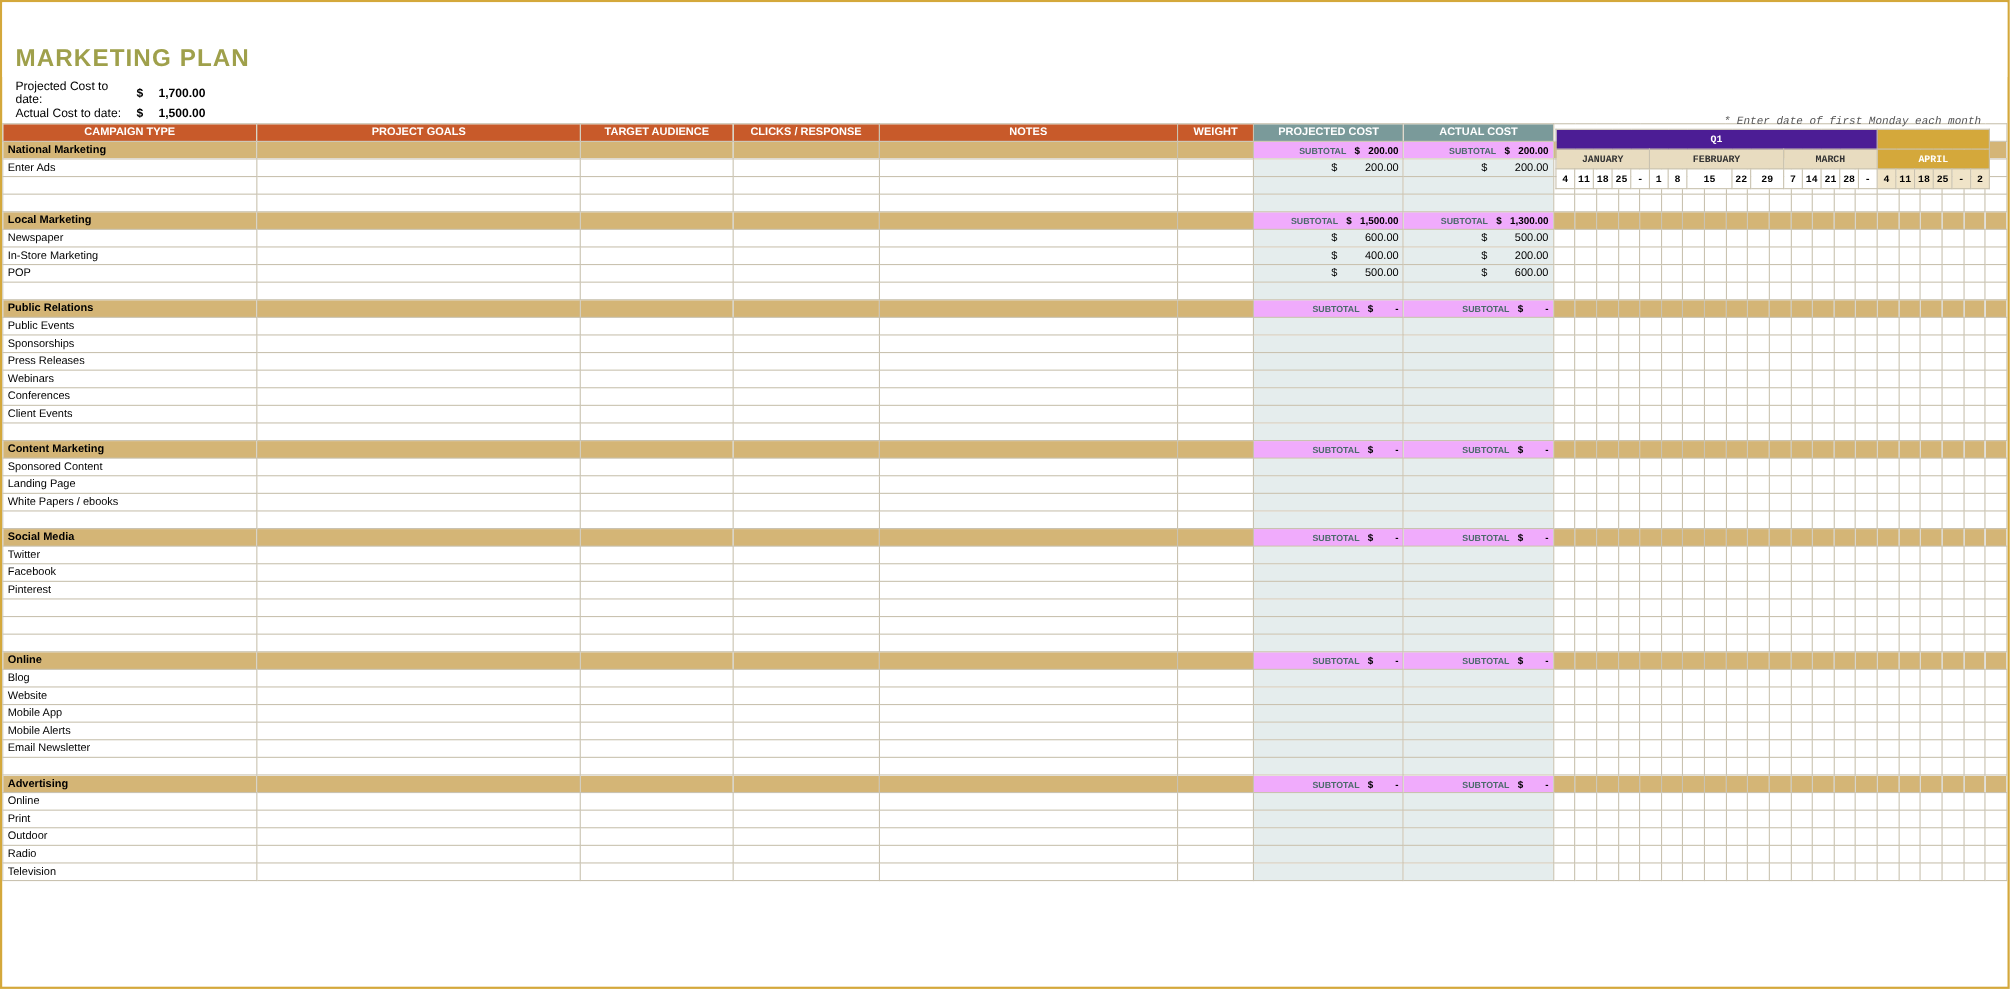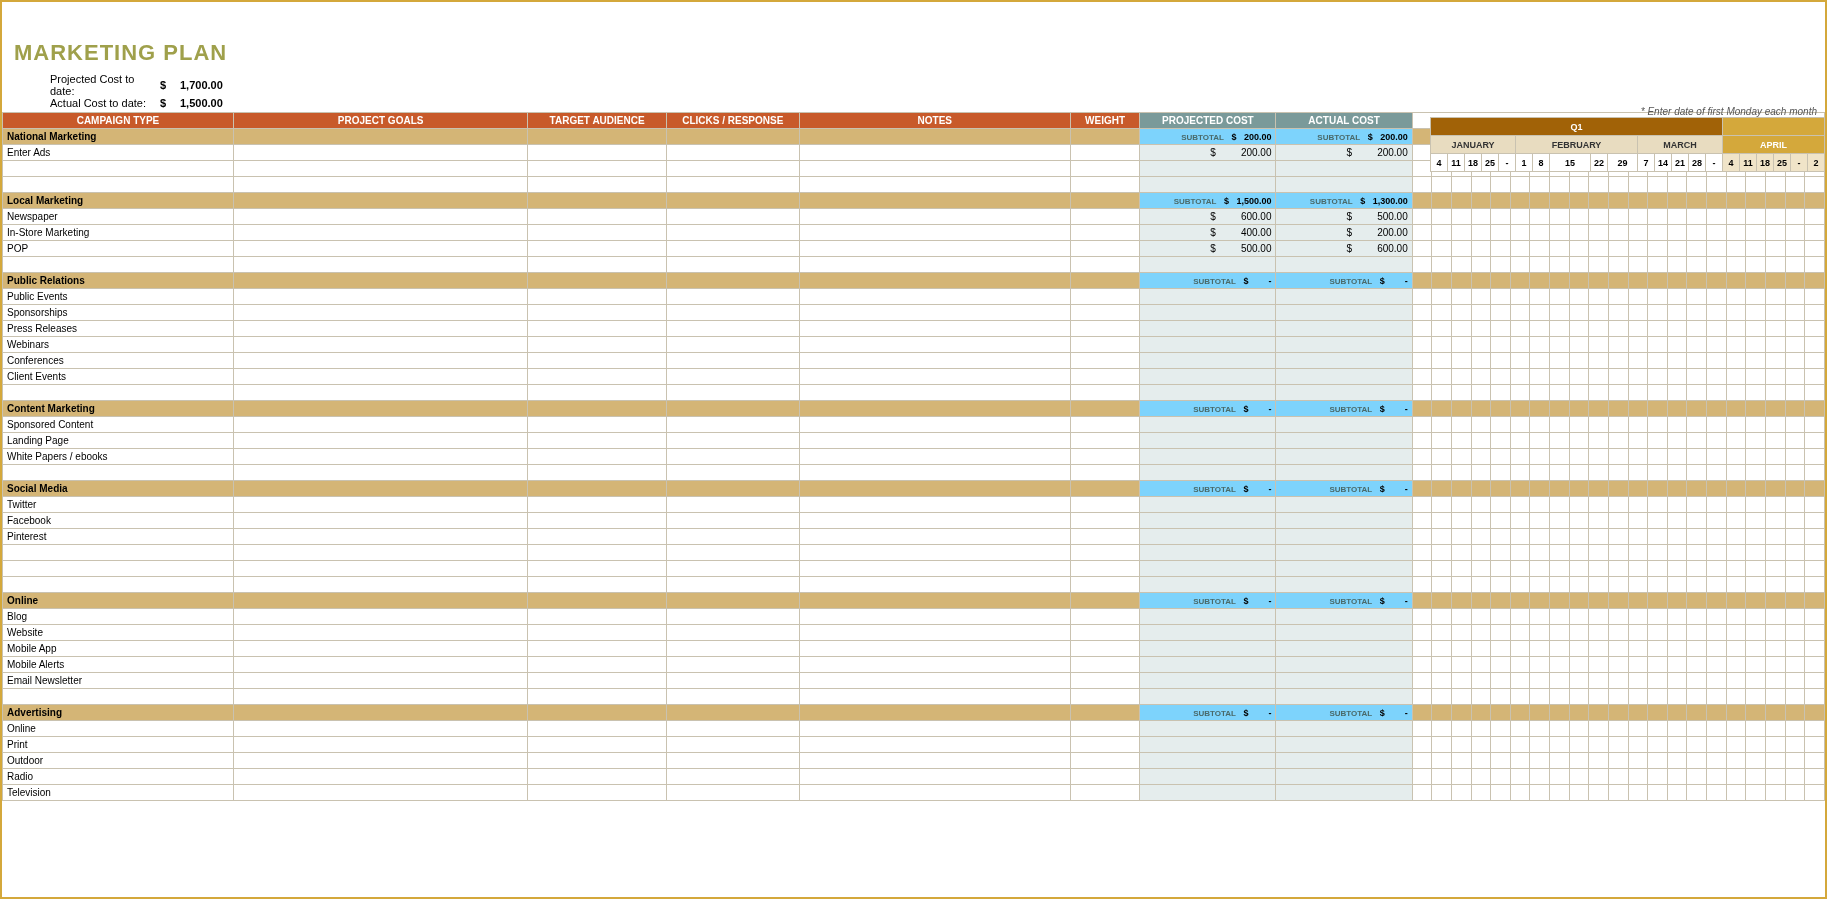--- a/index.html
+++ b/index.html
@@ -18,36 +18,36 @@
 .col-campaign { width: 200px; }
 .col-goals { width: 255px; }
 .col-target { width: 120px; }
 .col-clicks { width: 115px; }
 .col-notes { width: 235px; }
 .col-weight { width: 60px; }
 .col-cost { width: 118px; }
 .col-day { width: 17px; }
 .hdr { background: #c85a2a; color: #fff; font-weight: bold; text-align: center; height: 20px; font-size: 10px; }
 .hdr-cost { background: #7a9a9a; color: #fff; font-weight: bold; text-align: center; }
-.q-hdr { background: #a16207; color: #fff; font-weight: bold; text-align: center; height: 18px; font-size: 11px; }
+.q-hdr { background: #4c1d95; color: #fff; font-weight: bold; text-align: center; height: 18px; font-size: 11px; }
 .month-hdr { background: #e8dcc0; color: #333; font-weight: bold; text-align: center; height: 18px; }
 .month-hdr.apr { background: #d4a83b; color: #fff; }
 .day-hdr { background: #fff; font-weight: bold; text-align: center; font-size: 9px; height: 18px; }
 .day-hdr.apr { background: #f0e4c8; }
 .section-row td { background: #d4b576; font-weight: bold; height: 16px; }
-.section-row .sub-cell { background: #7dd3fc; text-align: right; font-size: 9px; padding-right: 4px; }
+.section-row .sub-cell { background: #f0abfc; text-align: right; font-size: 9px; padding-right: 4px; }
 .section-row .cal-cell { background: #d4b576; }
 .data-row td { background: #fff; }
 .data-row .cost-cell { background: #e5eded; text-align: right; font-size: 10px; }
 .data-row .cal-cell { background: #fff; }
 .sub-label { font-size: 8px; font-weight: bold; color: #4a6a6a; }
-.top-cal { position: absolute; right: 0; top: 36px; }
+.top-cal { position: absolute; right: 16px; top: 36px; font-family: Liberation Mono, monospace; }
 .top-cal table { border-collapse: collapse; }
 .top-cal td { border: 1px solid #c9c2b0; text-align: center; font-size: 9px; }
-.main-wrap { position: relative; padding-left: 36px; }
+.main-wrap { position: relative; }
 </style>
 </head>
 <body>
 
 <div class="title-bar">
   <div class="title">MARKETING PLAN</div>
 </div>
 
 <div class="main-wrap">
 

